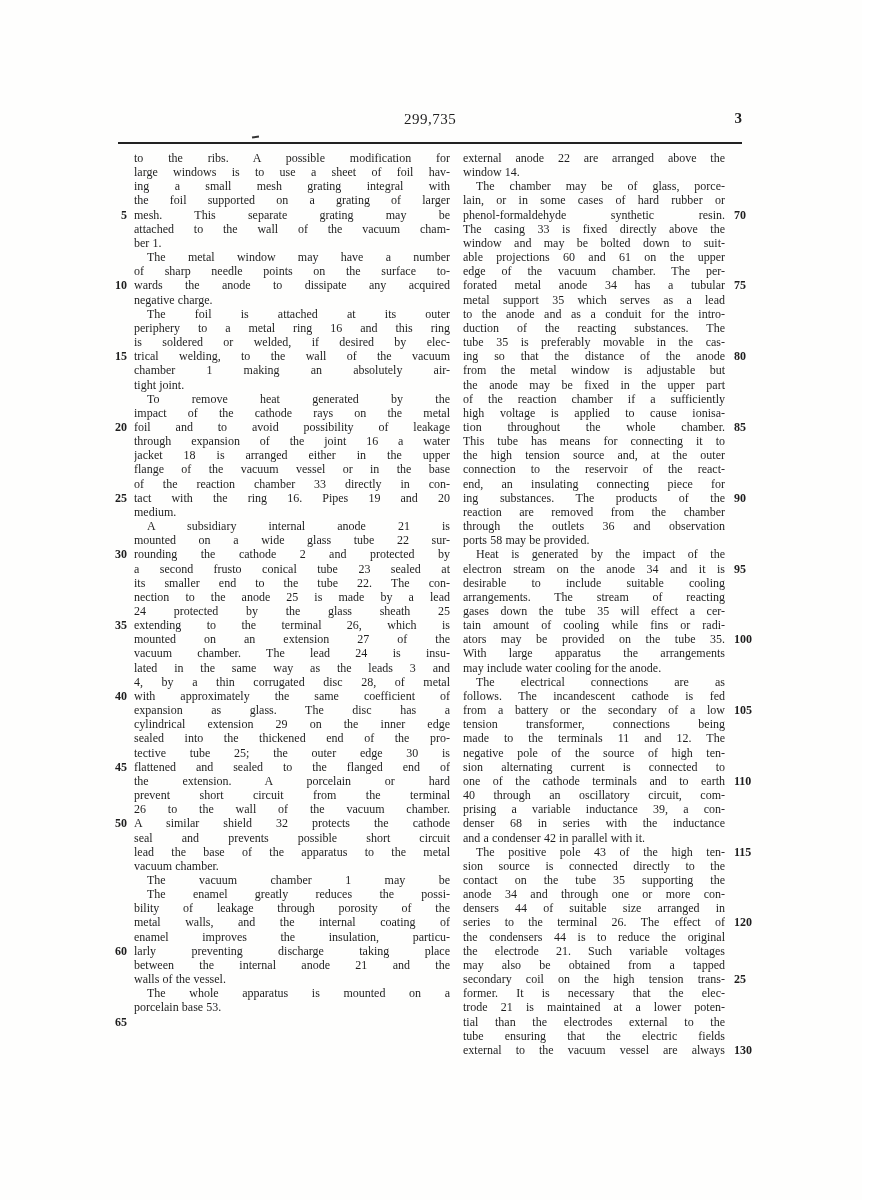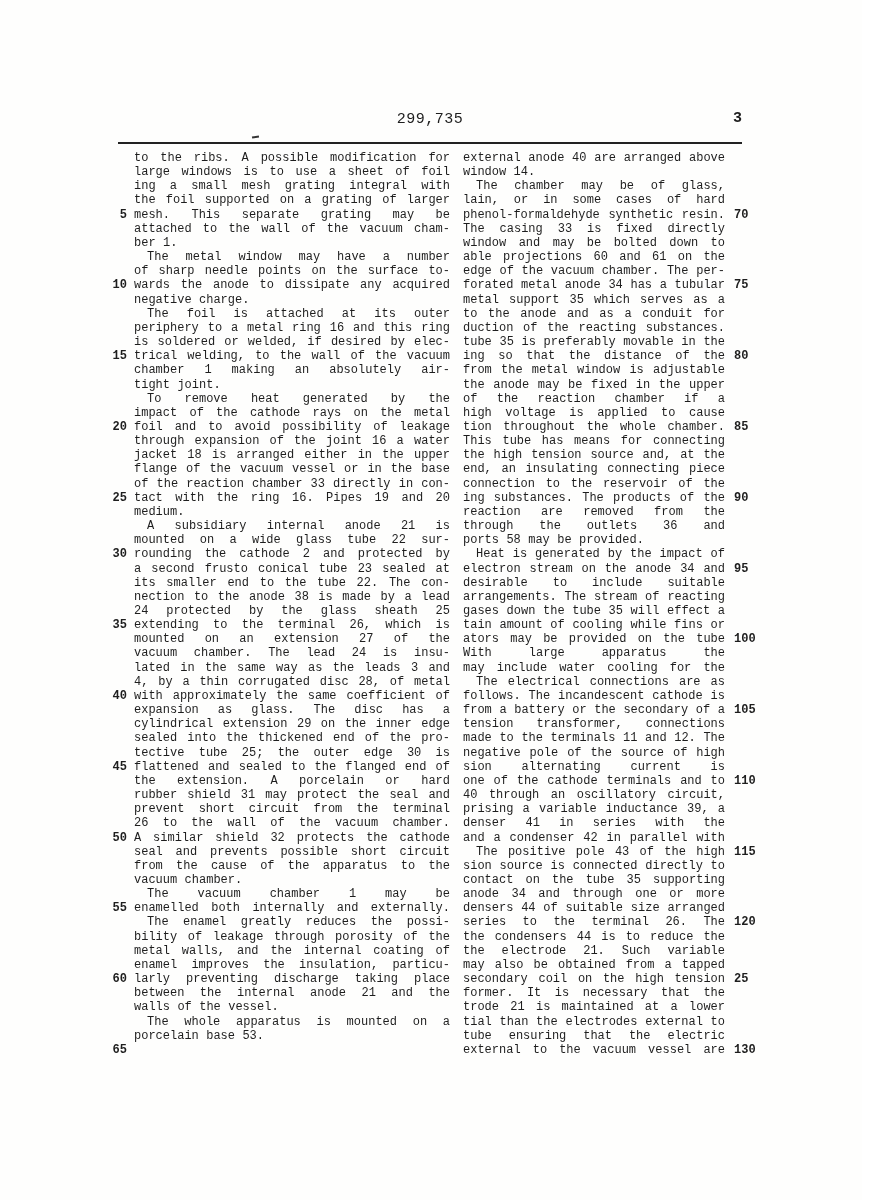--- a/index.html
+++ b/index.html
@@ -5,21 +5,21 @@
   html, body {
     margin: 0;
     padding: 0;
     background: #ffffff;
   }
   .page {
     position: relative;
     width: 862px;
     height: 1200px;
     background: #fefefd;
-    font-family: Liberation Mono, monospace;
+    font-family: Liberation Serif, serif;
     color: #1e1e1e;
     overflow: hidden;
   }
   .patent-number {
     position: absolute;
     top: 111px;
     left: 118px;
     width: 624px;
     text-align: center;
     font-size: 15px;
@@ -225,21 +225,21 @@
         <div class="row">
           <div class="num l"></div>
           <div class="line text-l">a second frusto conical tube 23 sealed at</div>
         </div>
         <div class="row">
           <div class="num l"></div>
           <div class="line text-l">its smaller end to the tube 22.  The con-</div>
         </div>
         <div class="row">
           <div class="num l"></div>
-          <div class="line text-l">nection to the anode 38 is made by a lead</div>
+          <div class="line text-l">nection to the anode 25 is made by a lead</div>
         </div>
         <div class="row">
           <div class="num l"></div>
           <div class="line text-l">24 protected by the glass sheath 25</div>
         </div>
         <div class="row">
           <div class="num l">35</div>
           <div class="line text-l">extending to the terminal 26, which is</div>
         </div>
         <div class="row">
@@ -281,53 +281,45 @@
         <div class="row">
           <div class="num l">45</div>
           <div class="line text-l">flattened and sealed to the flanged end of</div>
         </div>
         <div class="row">
           <div class="num l"></div>
           <div class="line text-l">the extension.  A porcelain or hard</div>
         </div>
         <div class="row">
           <div class="num l"></div>
-          <div class="line text-l">rubber shield 31 may protect the seal and</div>
-        </div>
-        <div class="row">
-          <div class="num l"></div>
           <div class="line text-l">prevent short circuit from the terminal</div>
         </div>
         <div class="row">
           <div class="num l"></div>
           <div class="line text-l">26 to the wall of the vacuum chamber.</div>
         </div>
         <div class="row">
           <div class="num l">50</div>
           <div class="line text-l">A similar shield 32 protects the cathode</div>
         </div>
         <div class="row">
           <div class="num l"></div>
           <div class="line text-l">seal and prevents possible short circuit</div>
         </div>
         <div class="row">
           <div class="num l"></div>
-          <div class="line text-l">from the cause of the apparatus to the metal</div>
+          <div class="line text-l">lead the base of the apparatus to the metal</div>
         </div>
         <div class="row">
           <div class="num l"></div>
           <div class="line text-l end">vacuum chamber.</div>
         </div>
         <div class="row">
           <div class="num l"></div>
           <div class="line text-l ind">The vacuum chamber 1 may be</div>
-        </div>
-        <div class="row">
-          <div class="num l">55</div>
-          <div class="line text-l">enamelled both internally and externally.</div>
         </div>
         <div class="row">
           <div class="num l"></div>
           <div class="line text-l ind">The enamel greatly reduces the possi-</div>
         </div>
         <div class="row">
           <div class="num l"></div>
           <div class="line text-l">bility of leakage through porosity of the</div>
         </div>
         <div class="row">
@@ -358,21 +350,21 @@
           <div class="num l"></div>
           <div class="line text-l end">porcelain base 53.</div>
         </div>
         <div class="row">
           <div class="num l">65</div>
         </div>
       </div>
     <div class="col-spacer"></div>
     <div class="col" id="col-right">
         <div class="row">
-          <div class="line text-r">external anode 40 are arranged above the</div>
+          <div class="line text-r">external anode 22 are arranged above the</div>
           <div class="num r"></div>
         </div>
         <div class="row">
           <div class="line text-r end">window 14.</div>
           <div class="num r"></div>
         </div>
         <div class="row">
           <div class="line text-r ind">The chamber may be of glass, porce-</div>
           <div class="num r"></div>
         </div>
@@ -446,25 +438,25 @@
         </div>
         <div class="row">
           <div class="line text-r">This tube has means for connecting it to</div>
           <div class="num r"></div>
         </div>
         <div class="row">
           <div class="line text-r">the high tension source and, at the outer</div>
           <div class="num r"></div>
         </div>
         <div class="row">
+          <div class="line text-r">connection to the reservoir of the react-</div>
+          <div class="num r"></div>
+        </div>
+        <div class="row">
           <div class="line text-r">end, an insulating connecting piece for</div>
-          <div class="num r"></div>
-        </div>
-        <div class="row">
-          <div class="line text-r">connection to the reservoir of the react-</div>
           <div class="num r"></div>
         </div>
         <div class="row">
           <div class="line text-r">ing substances.  The products of the</div>
           <div class="num r">90</div>
         </div>
         <div class="row">
           <div class="line text-r">reaction are removed from the chamber</div>
           <div class="num r"></div>
         </div>
@@ -546,21 +538,21 @@
         </div>
         <div class="row">
           <div class="line text-r">40 through an oscillatory circuit, com-</div>
           <div class="num r"></div>
         </div>
         <div class="row">
           <div class="line text-r">prising a variable inductance 39, a con-</div>
           <div class="num r"></div>
         </div>
         <div class="row">
-          <div class="line text-r">denser 41 in series with the inductance</div>
+          <div class="line text-r">denser 68 in series with the inductance</div>
           <div class="num r"></div>
         </div>
         <div class="row">
           <div class="line text-r end">and a condenser 42 in parallel with it.</div>
           <div class="num r"></div>
         </div>
         <div class="row">
           <div class="line text-r ind">The positive pole 43 of the high ten-</div>
           <div class="num r">115</div>
         </div>

